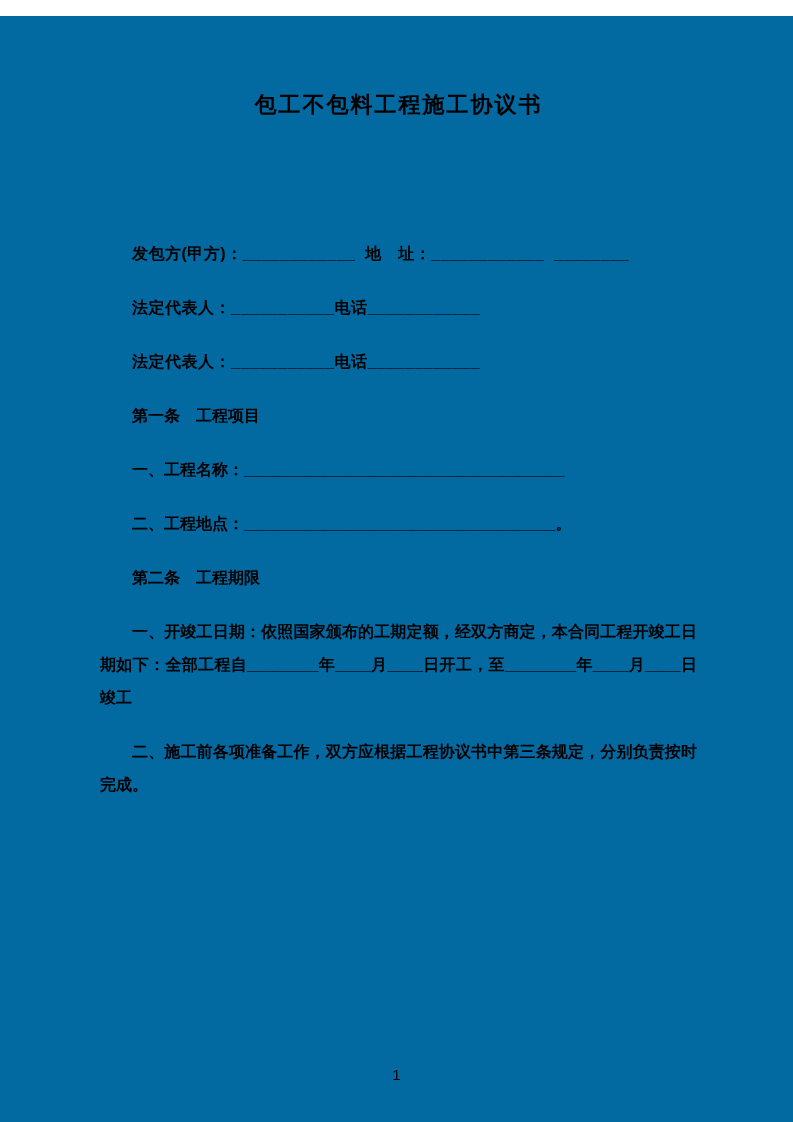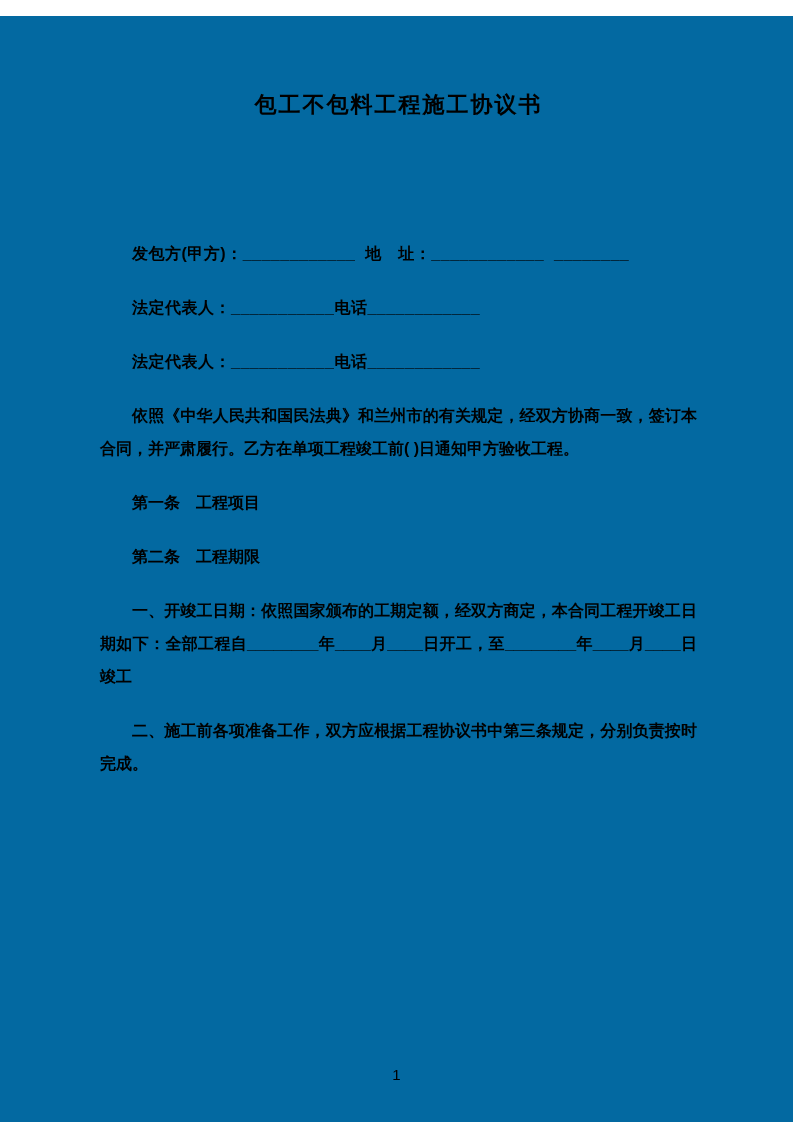--- a/index.html
+++ b/index.html
@@ -69,25 +69,26 @@
 
   <div class="doc-body">
 
     <p class="field-line">发包方(甲方)：____________  地　址：____________  ________</p>
 
     <p class="field-line">法定代表人：___________电话____________</p>
 
 
     <p class="field-line">法定代表人：___________电话____________</p>
 
-    <p class="para">依照《中华人民共和国民法典》和兰州市的有关规定，经双方协商一致，签订本合同，并严肃履行。乙方在单项工程竣工前( )日通知甲方验收工程。</p>
 
     <p class="heading">第一条　工程项目</p>
 
+    <p class="item-line">一、工程名称：____________________________________</p>
 
+    <p class="item-line">二、工程地点：___________________________________。</p>
 
     <p class="heading">第二条　工程期限</p>
 
     <p class="para">一、开竣工日期：依照国家颁布的工期定额，经双方商定，本合同工程开竣工日期如下：全部工程自________年____月____日开工，至________年____月____日竣工</p>
 
     <p class="para">二、施工前各项准备工作，双方应根据工程协议书中第三条规定，分别负责按时完成。</p>
 
 
   </div>
 

